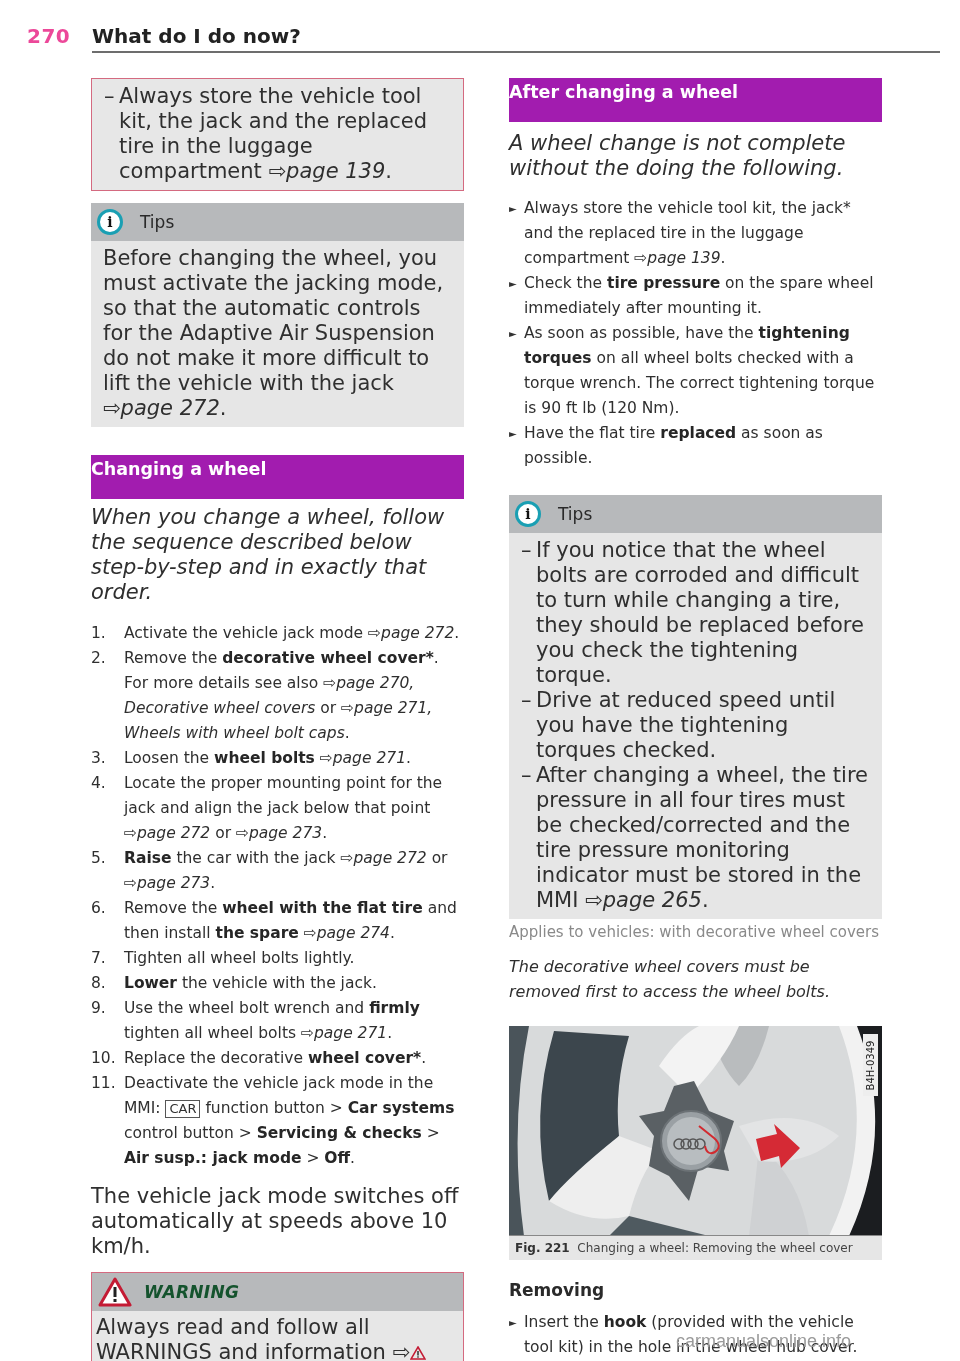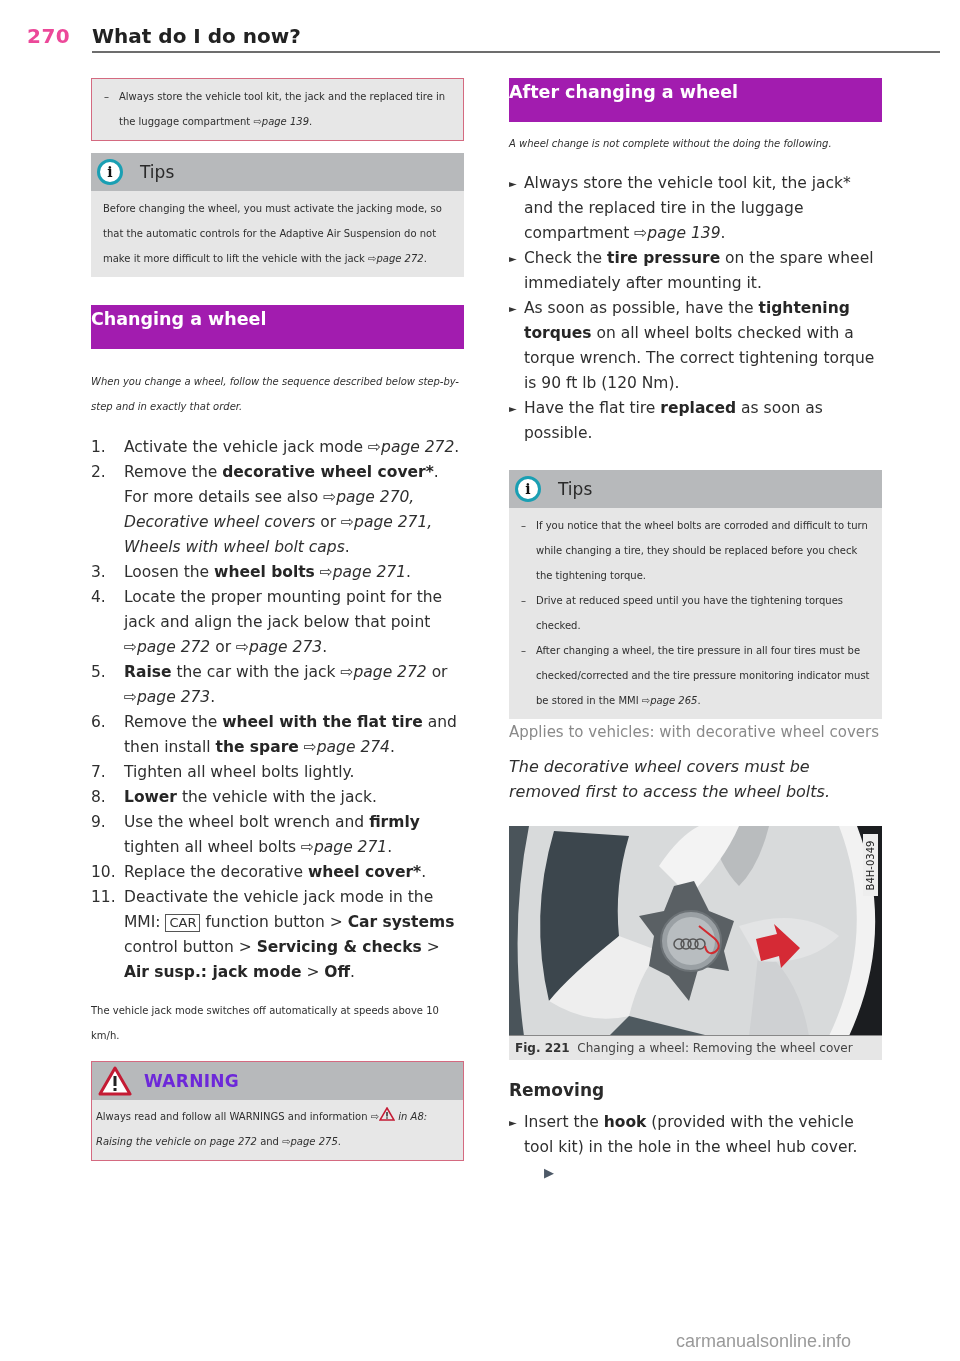--- a/index.html
+++ b/index.html
@@ -22,21 +22,21 @@
     position: absolute; left: 65px; top: 6px; font-weight: bold; font-size: 20px; color: #222;
   }
   .header-rule {
     position: absolute; left: 65px; top: 33px; width: 848px; height: 2px; background: #6d6d6d;
   }
 
   .col { position: absolute; top: 78px; }
   .col-left { left: 91px; width: 373px; }
   .col-right { left: 509px; width: 373px; }
 
-  .p { font-size: 10px; line-height: 25px; color: #2f2f2f; }
+  .p { font-size: 21px; line-height: 25px; color: #2f2f2f; }
   .i { font-style: italic; }
   .b { font-weight: bold; color: #262626; }
   .ref { font-style: italic; }
 
   .note-box {
     background: #e7e7e7; border: 1.5px solid #d46a80; padding: 5px 12px 6px 12px;
   }
   .dash-item { position: relative; padding-left: 15px; }
   .dash-item::before { content: "–"; position: absolute; left: 0; top: 0; }
 
@@ -63,21 +63,21 @@
 
   .kbd {
     border: 1px solid #555; font-size: 13px; padding: 0 3px; line-height: 16px;
     display: inline-block; font-weight: normal;
   }
 
   .warn-box { background: #e7e7e7; border: 1.5px solid #d46a80; }
   .warn-head {
     background: #b7b9bb; height: 38px; display: flex; align-items: center; padding-left: 6px;
   }
-  .warn-label { margin-left: 12px; font-weight: bold; font-size: 17px; color: #6d28d9; letter-spacing: 0.3px; }
+  .warn-label { margin-left: 12px; font-weight: bold; font-size: 17px; color: #14532d; letter-spacing: 0.3px; font-style: italic; }
   .warn-body { padding: 4px 12px 6px 4px; }
 
   ul.tri { list-style: none; }
   ul.tri li { position: relative; padding-left: 15px; font-size: 15.5px; line-height: 25px; color: #2f2f2f; }
   ul.tri li .tri-icon { position: absolute; left: 0; top: 0; font-size: 10px; color: #333; }
 
   .applies { font-size: 15px; color: #8a8a8a; margin-top: 4px; }
 
   .figure {
     width: 373px; height: 210px; position: relative; overflow: hidden;
@@ -124,21 +124,21 @@
     <div class="tips-head">
       <span class="info-icon">i</span>
       <span class="tips-label">Tips</span>
     </div>
     <div class="tips-body p">
       <span>Before changing the wheel, you must activate the jacking mode, so that the automatic controls for the Adaptive Air Suspension do not make it more difficult to lift the vehicle with the jack </span><span class="ref">⇨page 272</span><span>.</span>
     </div>
   </div>
 
   <div class="section-bar" style="margin-top:28px;">Changing a wheel</div>
-  <div class="p i" style="margin-top:20px;">When you change a wheel, follow the sequence described below step-by-step and in exactly that order.</div>
+  <div class="p i" style="margin-top:6px;">When you change a wheel, follow the sequence described below step-by-step and in exactly that order.</div>
 
   <ol class="steps" style="margin-top:16px;">
     <li><span class="num">1.</span><span>Activate the vehicle jack mode </span><span class="ref">⇨page 272</span><span>.</span></li>
     <li><span class="num">2.</span><span>Remove the </span><span class="b">decorative wheel cover*</span><span>. For more details see also </span><span class="ref">⇨page 270, Decorative wheel covers</span><span> or </span><span class="ref">⇨page 271, Wheels with wheel bolt caps</span><span>.</span></li>
     <li><span class="num">3.</span><span>Loosen the </span><span class="b">wheel bolts</span><span> </span><span class="ref">⇨page 271</span><span>.</span></li>
     <li><span class="num">4.</span><span>Locate the proper mounting point for the jack and align the jack below that point </span><span class="ref">⇨page 272</span><span> or </span><span class="ref">⇨page 273</span><span>.</span></li>
     <li><span class="num">5.</span><span class="b">Raise</span><span> the car with the jack </span><span class="ref">⇨page 272</span><span> or </span><span class="ref">⇨page 273</span><span>.</span></li>
     <li><span class="num">6.</span><span>Remove the </span><span class="b">wheel with the flat tire</span><span> and then install </span><span class="b">the spare</span><span> </span><span class="ref">⇨page 274</span><span>.</span></li>
     <li><span class="num">7.</span><span>Tighten all wheel bolts lightly.</span></li>
     <li><span class="num">8.</span><span class="b">Lower</span><span> the vehicle with the jack.</span></li>

